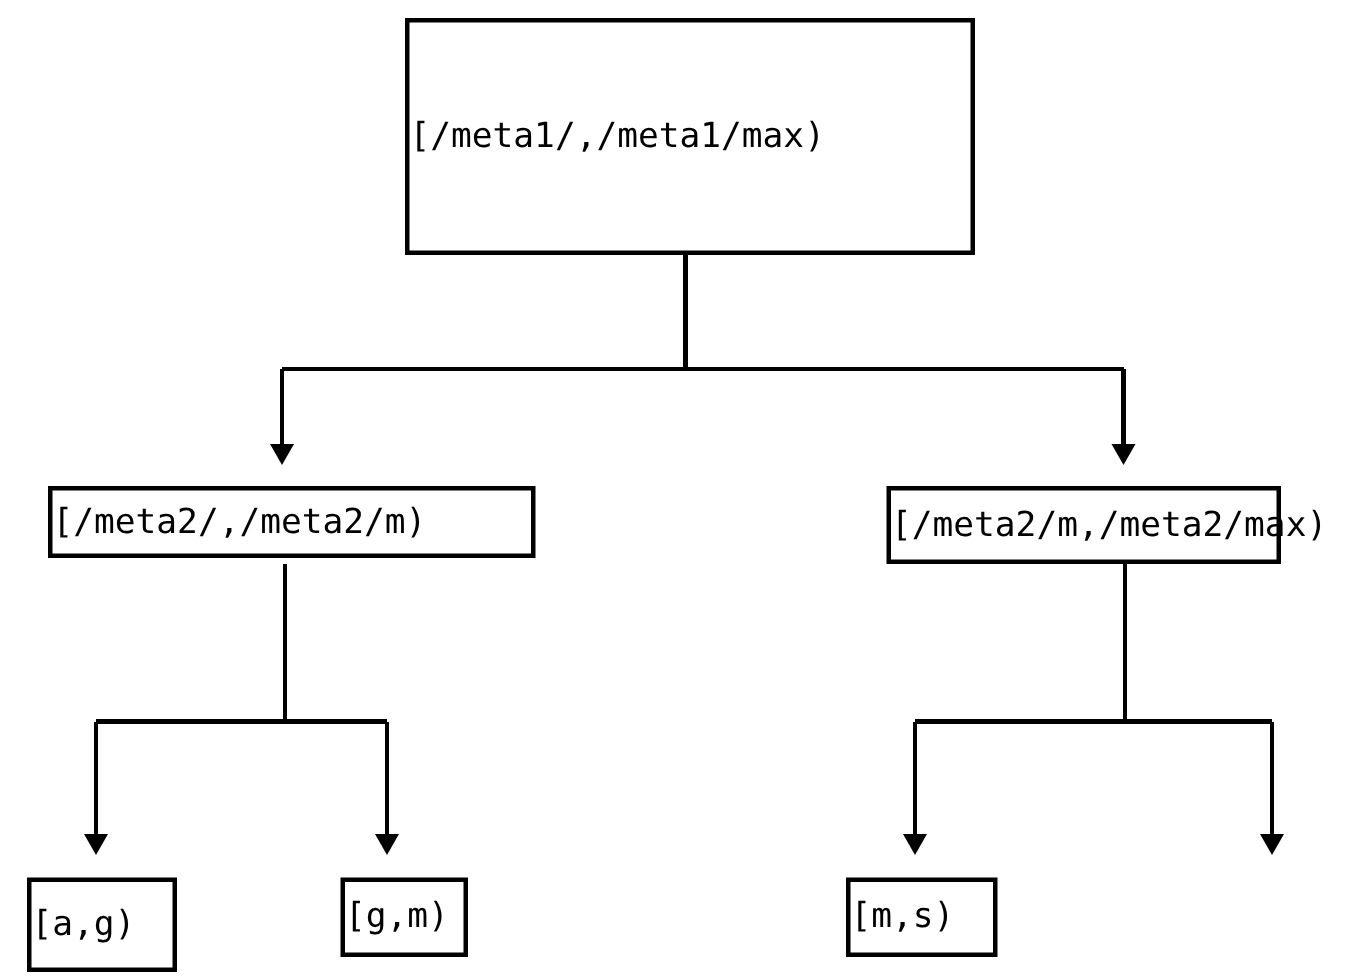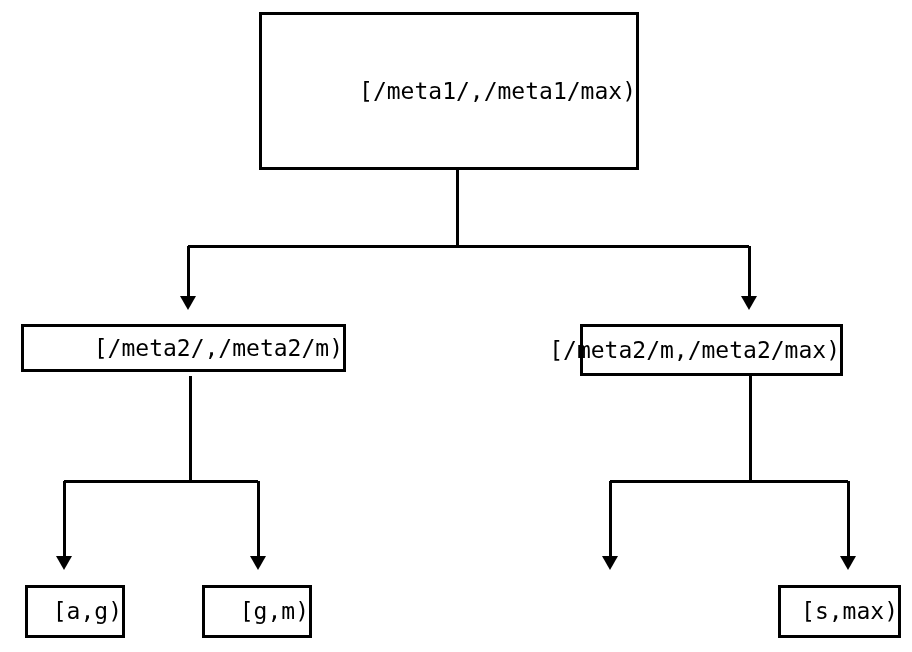--- a/index.html
+++ b/index.html
@@ -24,22 +24,23 @@
     height: 652px;
     pointer-events: none;
   }
   .node {
     position: absolute;
     box-sizing: border-box;
     border: 3px solid #000000;
     background: #ffffff;
     display: flex;
     align-items: center;
-    justify-content: flex-end;
+    justify-content: flex-start;
     color: #000000;
+    margin-left: 11px;
   }
   .node-label {
     font-family: "DejaVu Sans Mono", "Liberation Mono", monospace;
     font-size: 23px;
     line-height: 1;
     letter-spacing: 0px;
     white-space: pre;
     color: #000000;
   }
   
@@ -57,30 +58,29 @@
     height: 48px;
   }
   #node-mid-right {
     left: 580px;
     top: 324px;
     width: 263px;
     height: 52px;
   }
   
   #node-leaf-ag {
-    left: 25px;
+    left: 7px;
     top: 585px;
     width: 100px;
-    height: 53px;
-    padding-left: 22px;
+    height: 63px;
   }
   #node-leaf-gm {
-    left: 202px;
+    left: 216px;
     top: 585px;
-    width: 110px;
+    width: 85px;
     height: 53px;
   }
   #node-leaf-ms {
     left: 553px;
     top: 585px;
     width: 101px;
     height: 53px;
   }
   #node-leaf-smax {
     left: 778px;
@@ -135,18 +135,18 @@
   </div>
 
   <div class="node" id="node-leaf-ag">
     <span class="node-label">[a,g)</span>
   </div>
 
   <div class="node" id="node-leaf-gm">
     <span class="node-label">[g,m)</span>
   </div>
 
+  <div class="node" id="node-leaf-ms">
+    <span class="node-label">[m,s)</span>
+  </div>
 
-  <div class="node" id="node-leaf-smax">
-    <span class="node-label">[s,max)</span>
-  </div>
 
 </div>
 
 </body></html>

